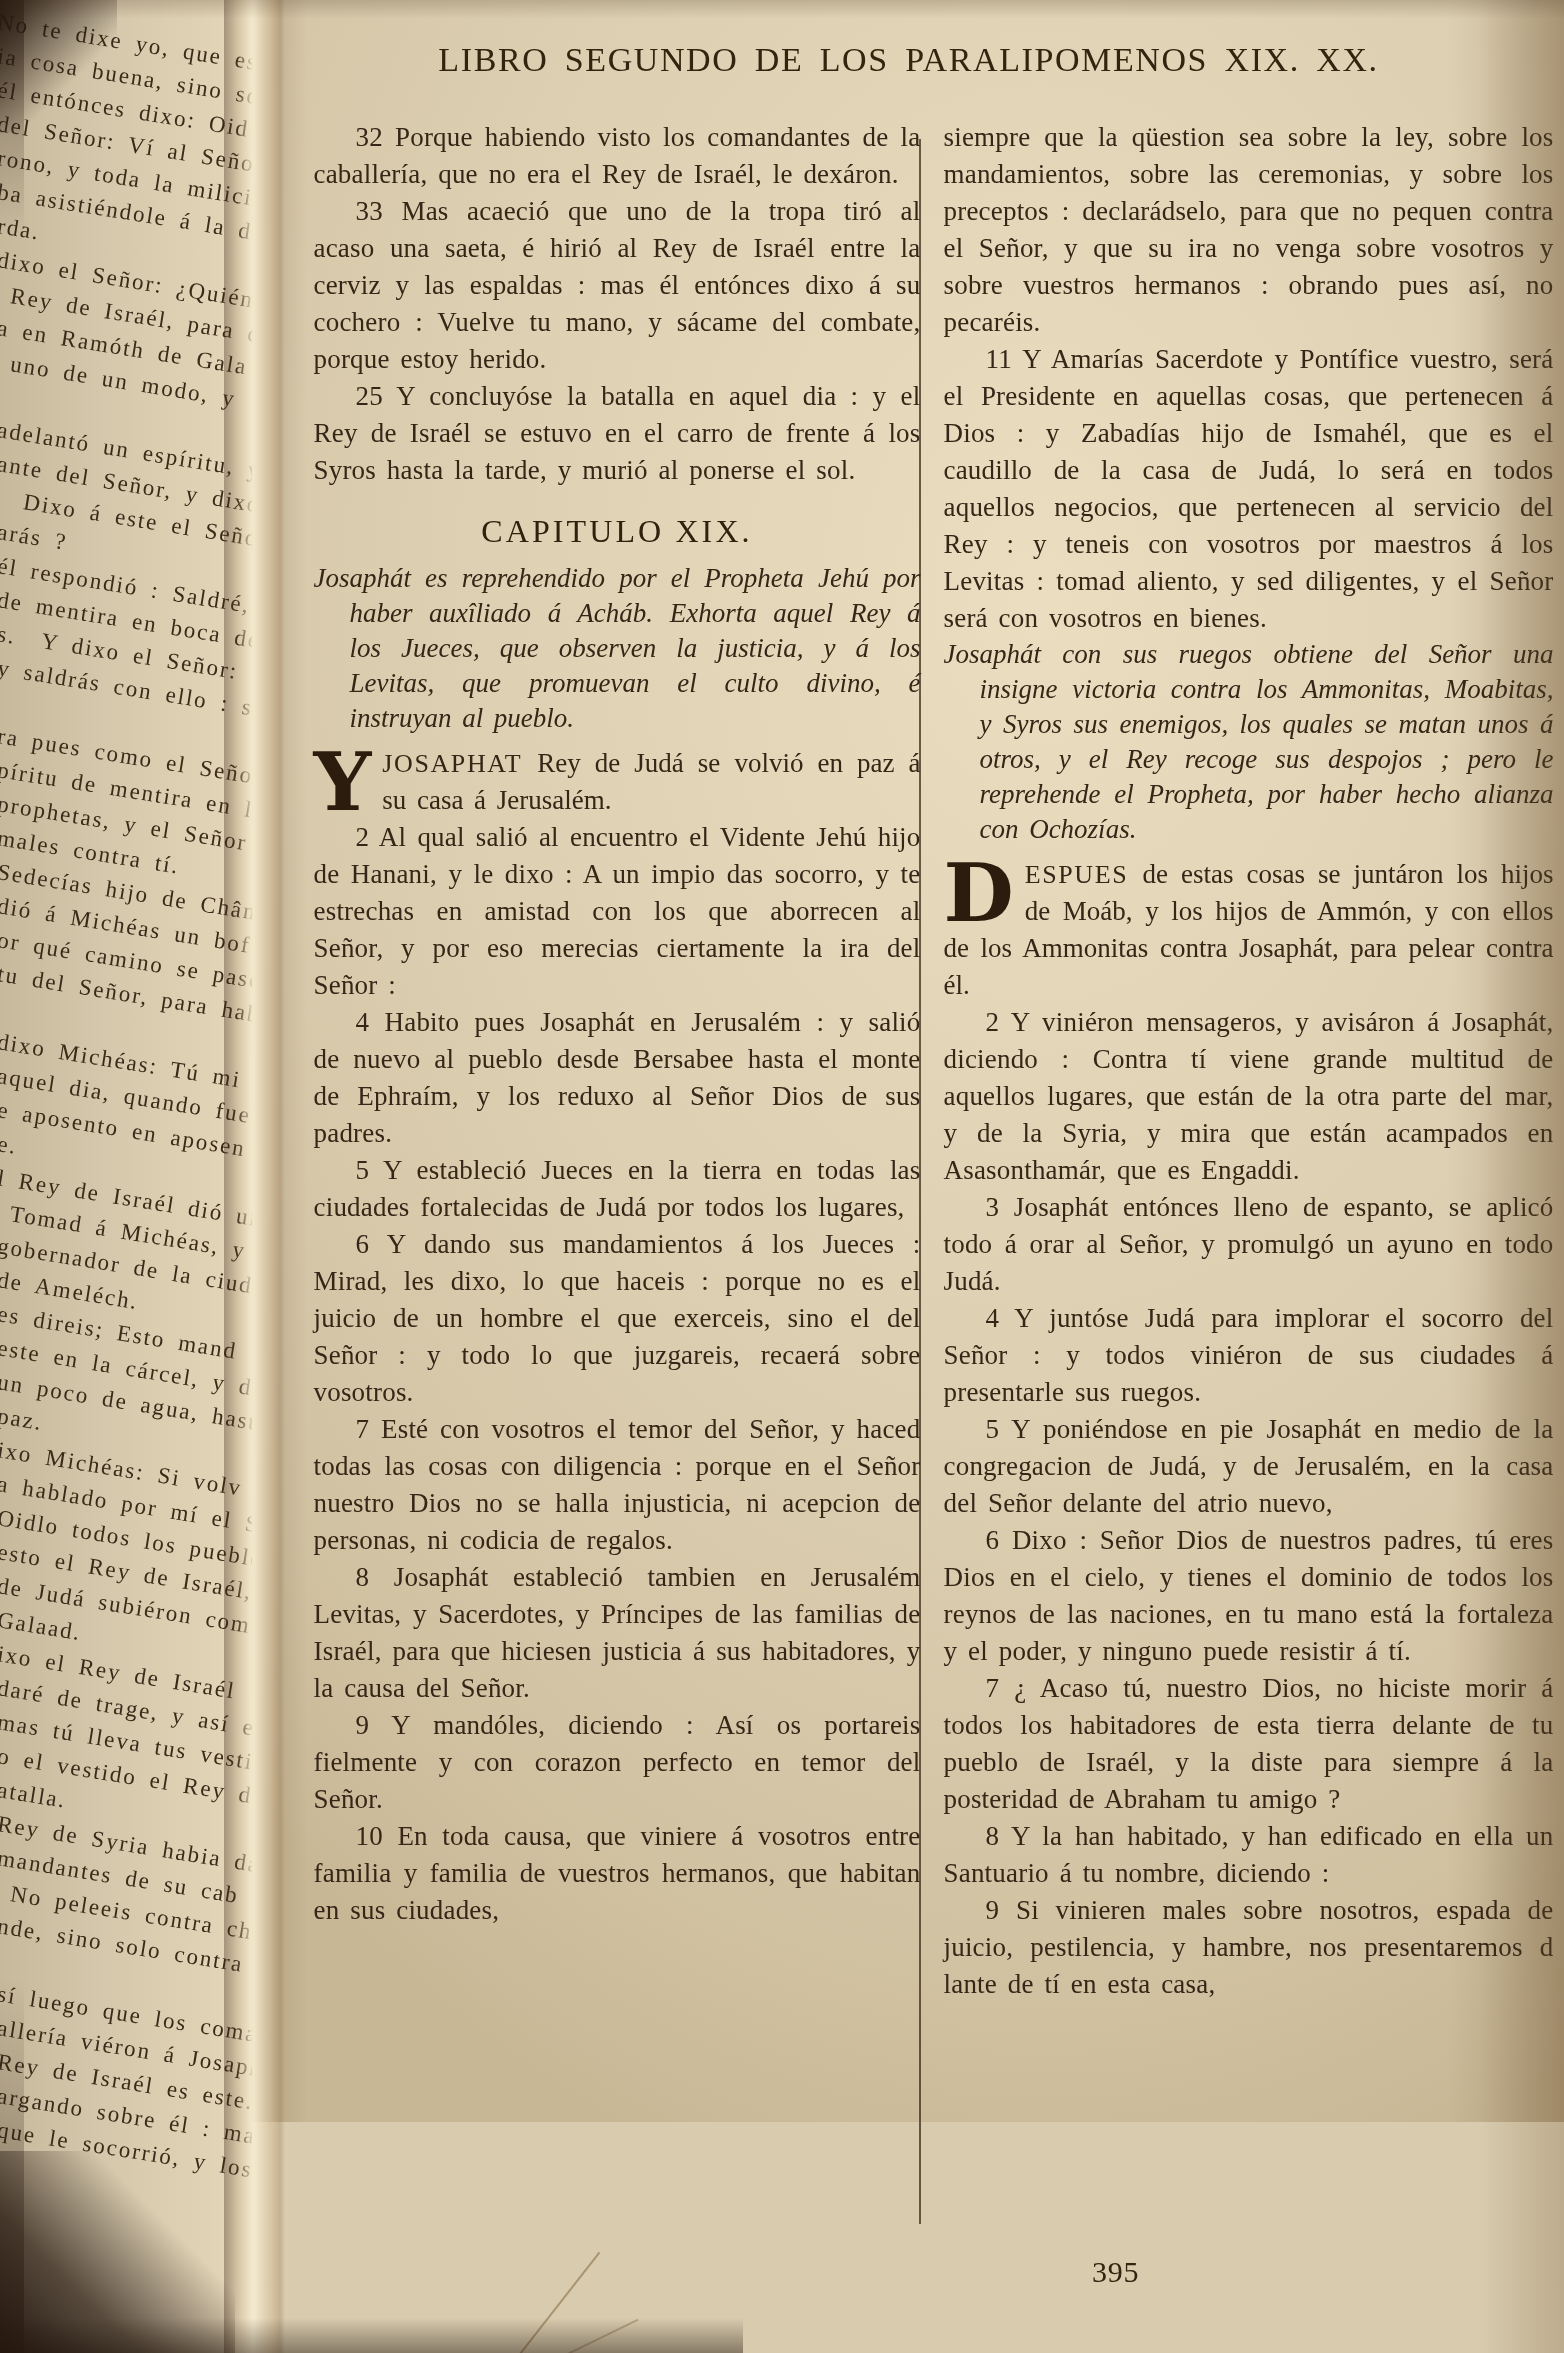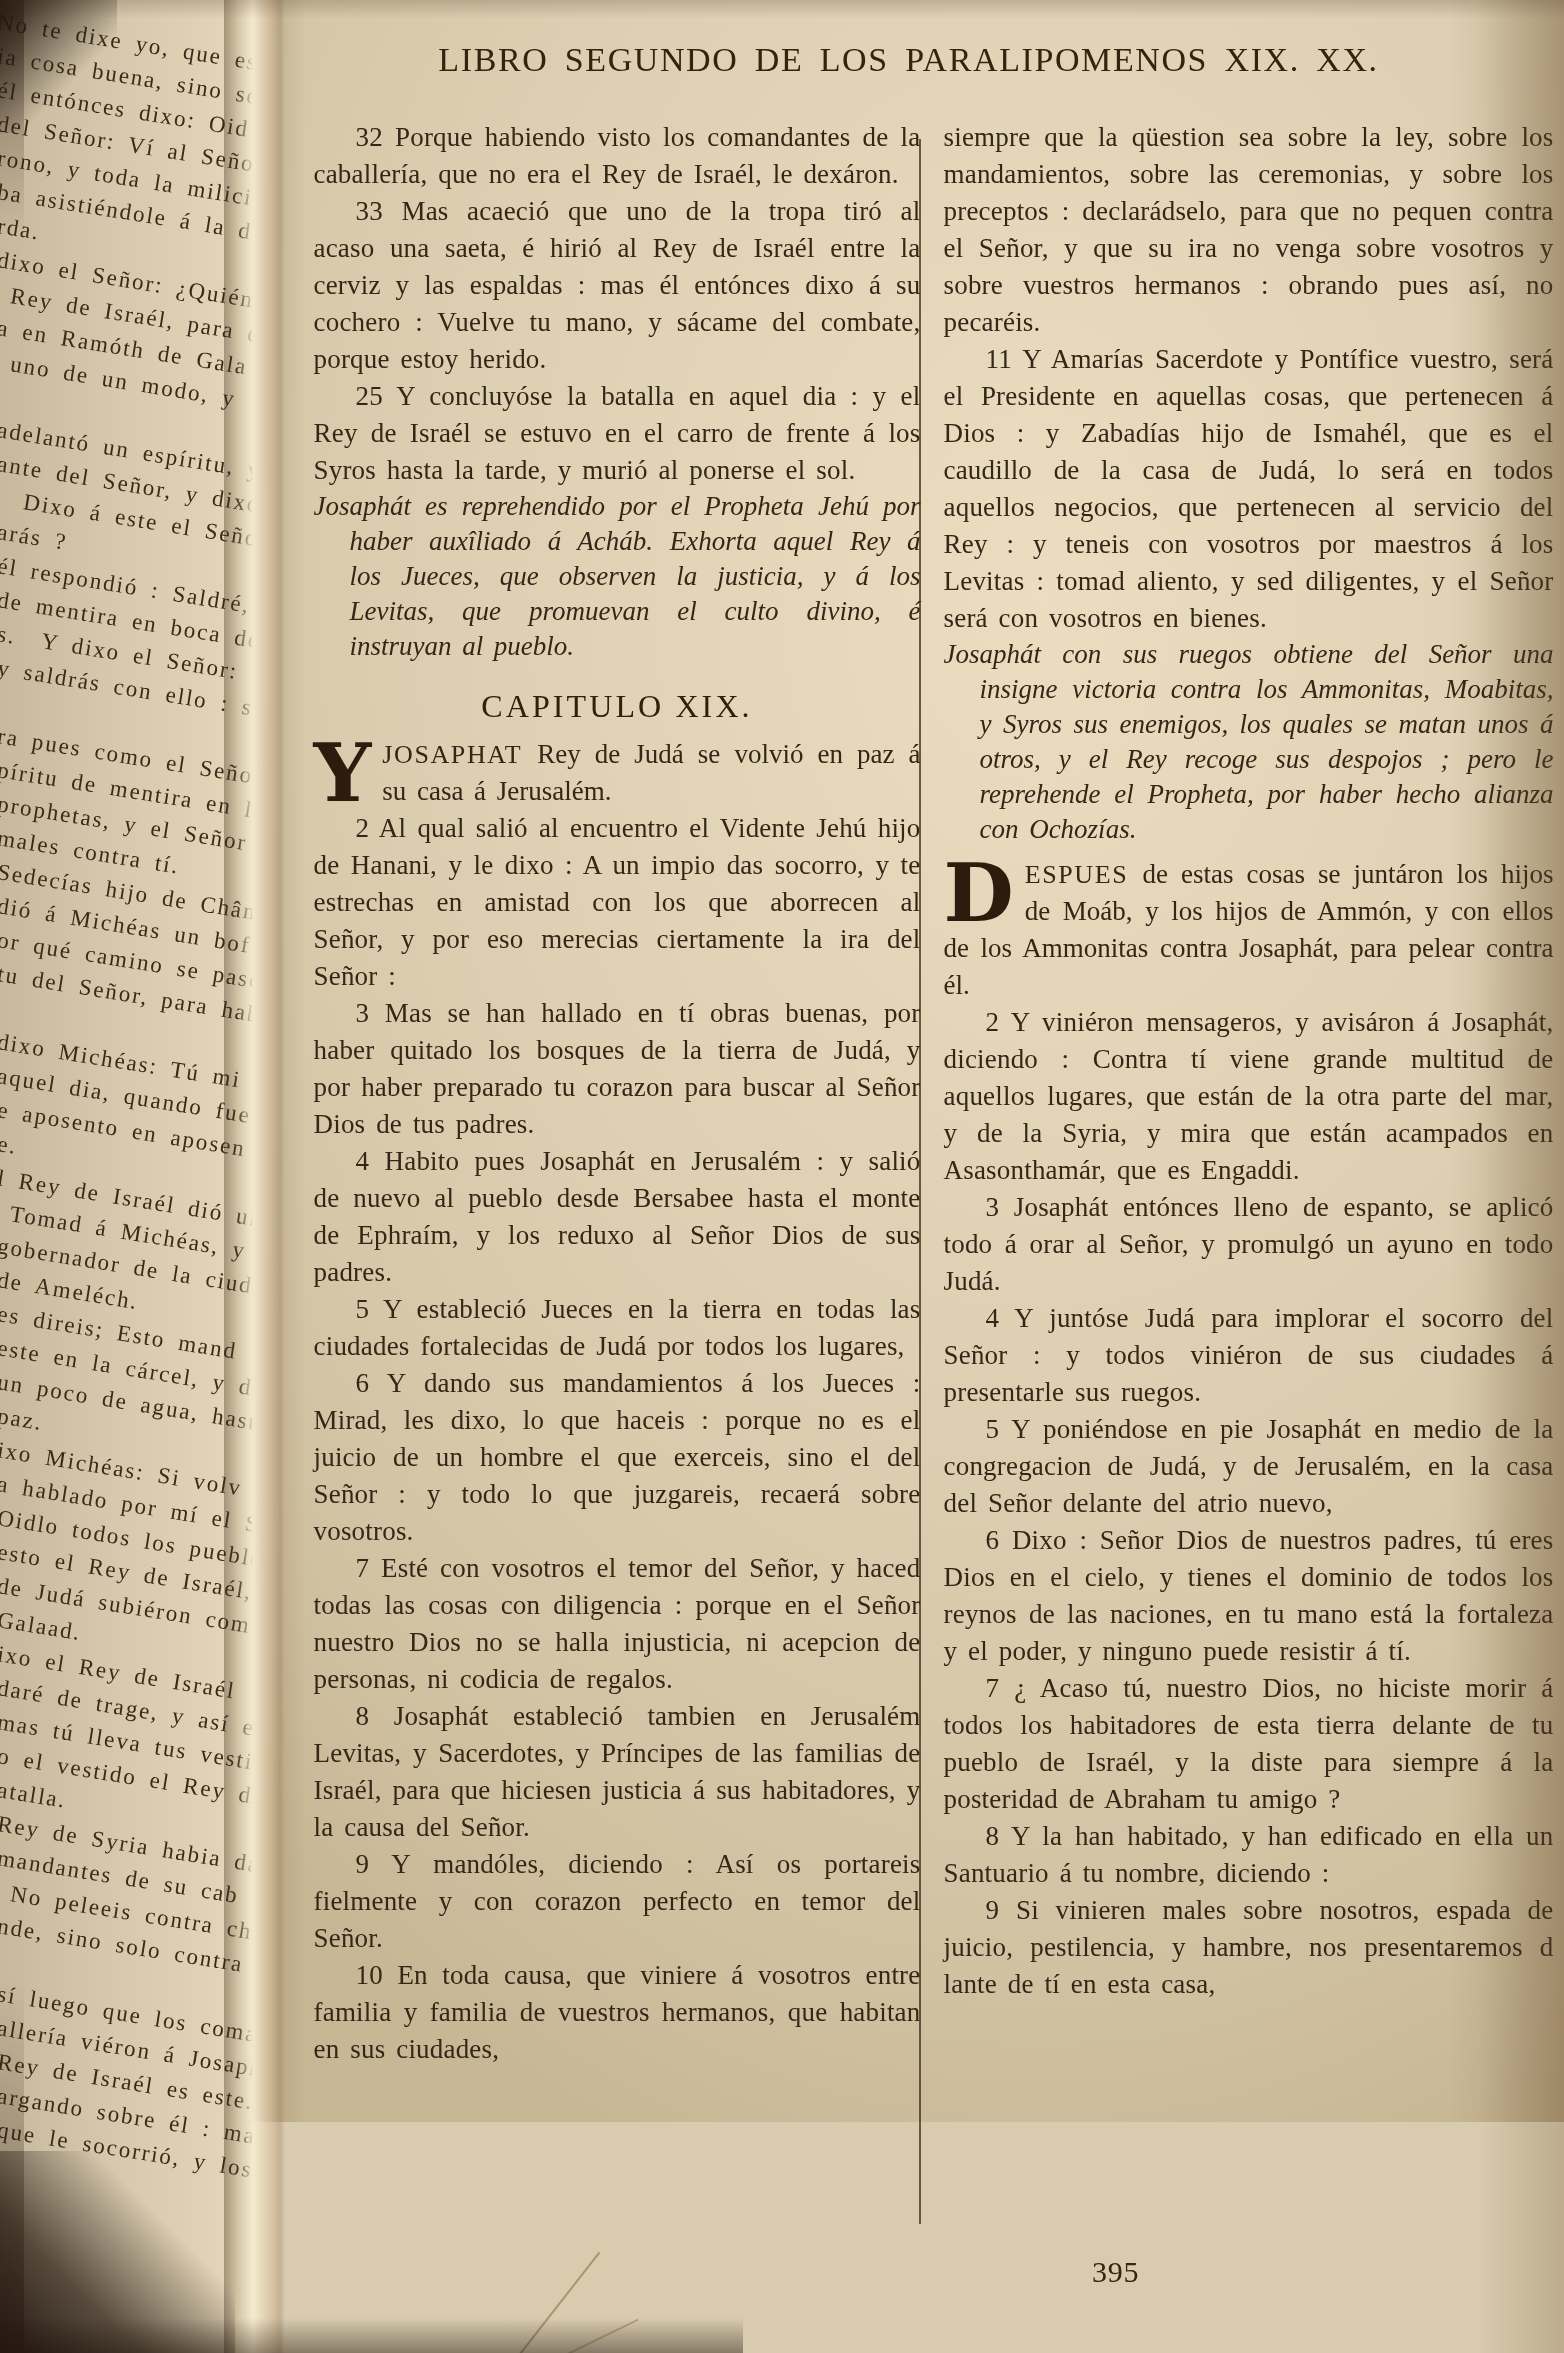--- a/index.html
+++ b/index.html
@@ -167,25 +167,24 @@
 
   <div class="page-fold"></div>
 
   <div class="main-page">
     <div class="running-head">LIBRO SEGUNDO DE LOS PARALIPOMENOS XIX. XX.</div>
     <div class="columns">
       <div class="col col-left" id="col-left">
           <div class="block verse">32 Porque habiendo visto los comandantes de la caballería, que no era el Rey de Israél, le dexáron.</div>
           <div class="block verse">33 Mas acaeció que uno de la tropa tiró al acaso una saeta, é hirió al Rey de Israél entre la cerviz y las espaldas : mas él entónces dixo á su cochero : Vuelve tu mano, y sácame del combate, porque estoy herido.</div>
           <div class="block verse">25 Y concluyóse la batalla en aquel dia : y el Rey de Israél se estuvo en el carro de frente á los Syros hasta la tarde, y murió al ponerse el sol.</div>
+          <div class="block heading">CAPITULO XIX.</div>
           <div class="block summary">Josaphát es reprehendido por el Propheta Jehú por haber auxîliado á Acháb. Exhorta aquel Rey á los Jueces, que observen la justicia, y á los Levitas, que promuevan el culto divino, é instruyan al pueblo.</div>
-          <div class="block heading">CAPITULO XIX.</div>
           <div class="block dropcap"><span class="initial">Y</span><span class="lead">JOSAPHAT </span>Rey de Judá se volvió en paz á su casa á Jerusalém.</div>
           <div class="block verse">2 Al qual salió al encuentro el Vidente Jehú hijo de Hanani, y le dixo : A un impio das socorro, y te estrechas en amistad con los que aborrecen al Señor, y por eso merecias ciertamente la ira del Señor :</div>
-          <div class="block verse">3 Mas se han hallado en tí obras buenas, por haber quitado los bosques de la tierra de Judá, y por haber preparado tu corazon para buscar al Señor Dios de tus padres.</div>
           <div class="block verse">4 Habito pues Josaphát en Jerusalém : y salió de nuevo al pueblo desde Bersabee hasta el monte de Ephraím, y los reduxo al Señor Dios de sus padres.</div>
           <div class="block verse">5 Y estableció Jueces en la tierra en todas las ciudades fortalecidas de Judá por todos los lugares,</div>
           <div class="block verse">6 Y dando sus mandamientos á los Jueces : Mirad, les dixo, lo que haceis : porque no es el juicio de un hombre el que exerceis, sino el del Señor : y todo lo que juzgareis, recaerá sobre vosotros.</div>
           <div class="block verse">7 Esté con vosotros el temor del Señor, y haced todas las cosas con diligencia : porque en el Señor nuestro Dios no se halla injusticia, ni acepcion de personas, ni codicia de regalos.</div>
           <div class="block verse">8 Josaphát estableció tambien en Jerusalém Levitas, y Sacerdotes, y Príncipes de las familias de Israél, para que hiciesen justicia á sus habitadores, y la causa del Señor.</div>
           <div class="block verse">9 Y mandóles, diciendo : Así os portareis fielmente y con corazon perfecto en temor del Señor.</div>
           <div class="block verse">10 En toda causa, que viniere á vosotros entre familia y familia de vuestros hermanos, que habitan en sus ciudades,</div>
         </div>
       <div class="rule"></div>
       <div class="col col-right" id="col-right">

